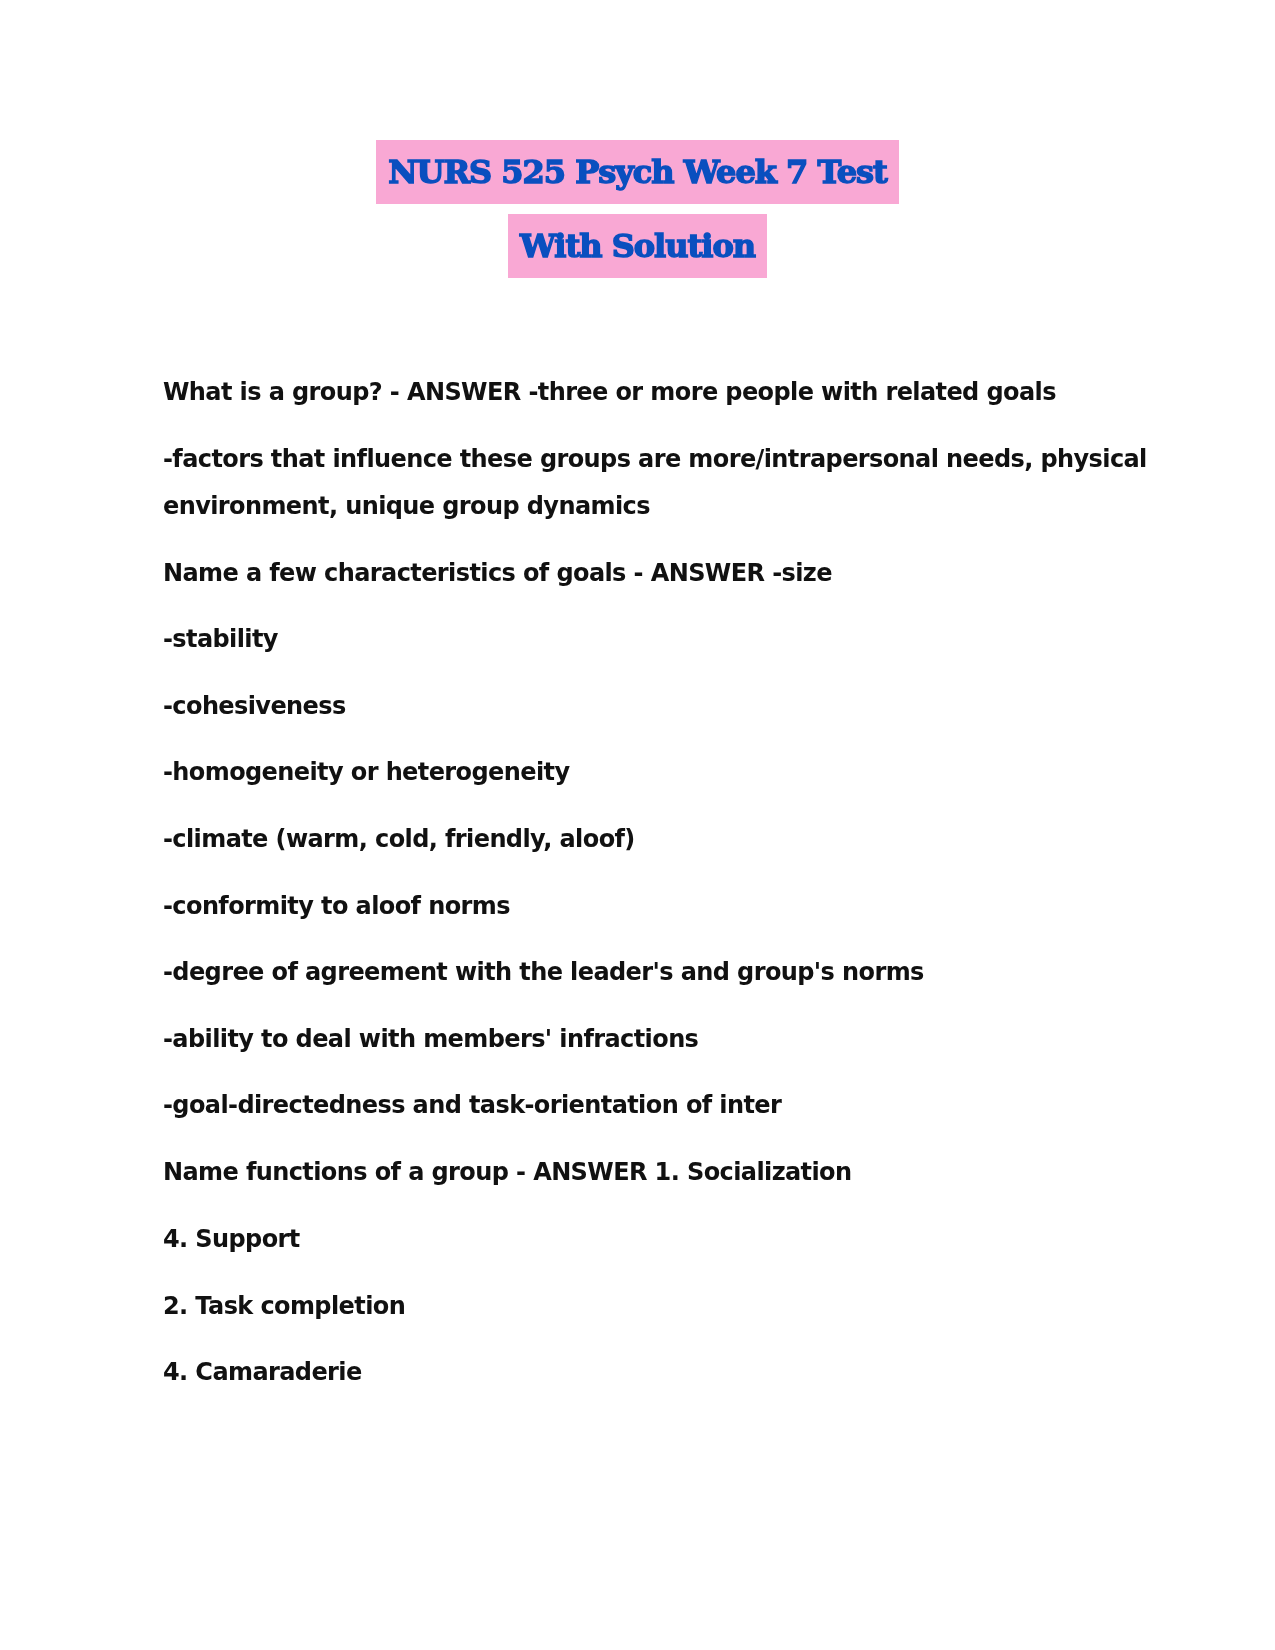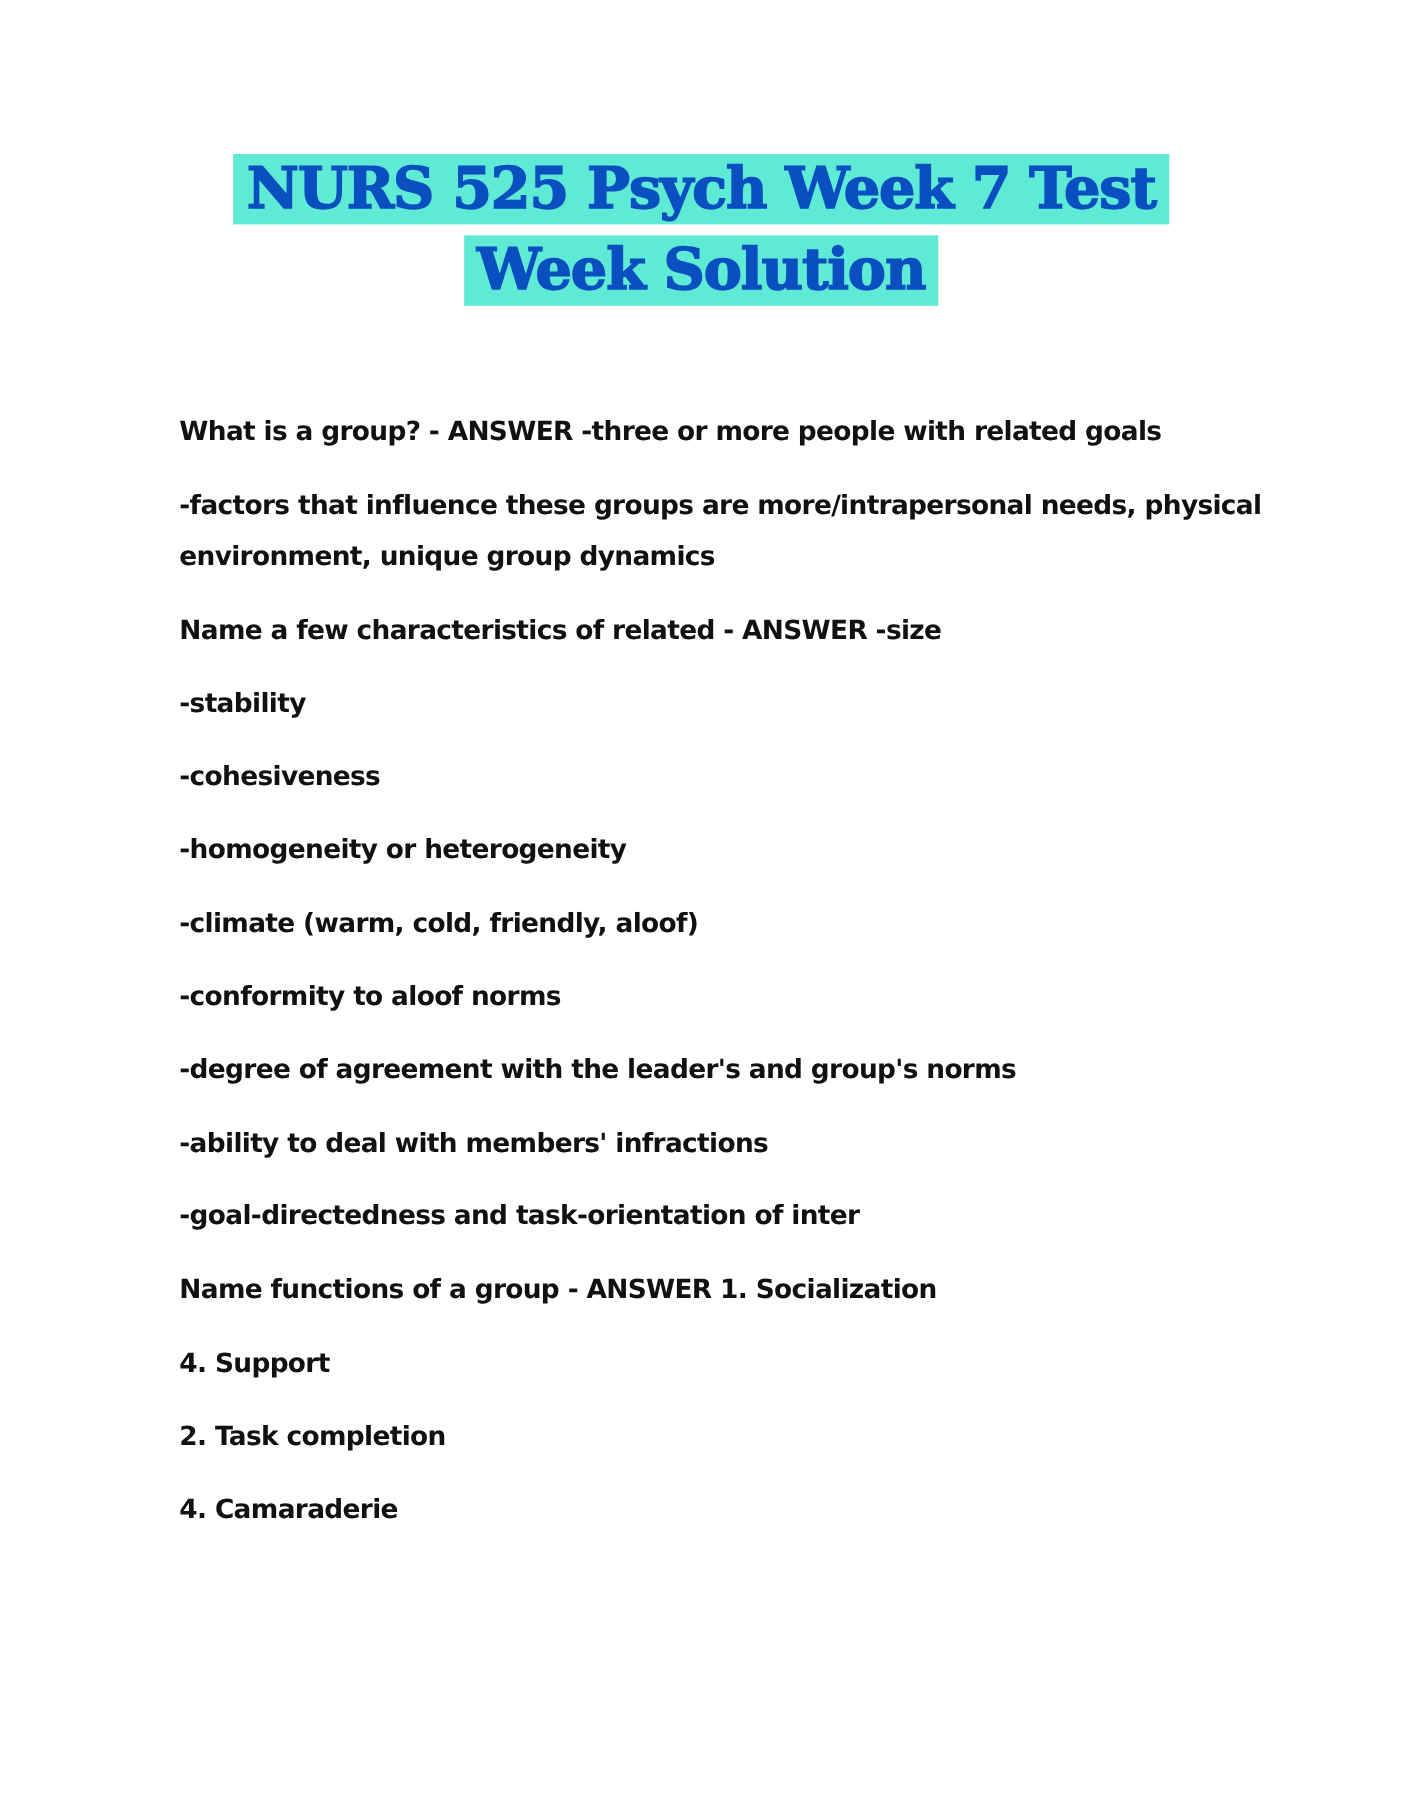--- a/index.html
+++ b/index.html
@@ -1,25 +1,25 @@
 <!DOCTYPE html>
 <html><head>
   <meta charset="utf-8">
   <style>
     html, body { margin: 0; padding: 0; background: #ffffff; }
     body { width: 1275px; height: 1650px; position: relative; overflow: hidden; }
     .page { position: absolute; left: 0; top: 0; width: 1275px; height: 1650px; background: #fff; }
     .title-block { position: absolute; top: 140px; left: 0; width: 1275px; text-align: center; }
     .title-line {
       display: inline-block;
-      background: #5eead4;
+      background: #f9a8d4;
       color: #0a4fbf;
       font-family: "DejaVu Serif", serif;
       font-weight: bold;
-      font-size: 52px;
+      font-size: 32px;
       line-height: 64px;
       letter-spacing: -1px;
       padding: 0 12px;
       -webkit-text-stroke: 1.5px #0a4fbf;
     }
     .title-line.l1 { margin-bottom: 10px; }
     .content { position: absolute; left: 147px; top: 0; width: 1000px; }
     .line {
       position: absolute; left: 16px;
       font-family: "DejaVu Sans", sans-serif;
@@ -29,28 +29,28 @@
       white-space: nowrap;
       letter-spacing: -0.6px;
     }
   </style>
 </head>
 <body>
 
 <div class="page">
   <div class="title-block">
     <div><span class="title-line l1">NURS 525 Psych Week 7 Test</span></div>
-    <div><span class="title-line l2">Week Solution</span></div>
+    <div><span class="title-line l2">With Solution</span></div>
   </div>
 
   <div class="content">
     <div class="line" style="top:378px">What is a group? - ANSWER -three or more people with related goals</div>
     <div class="line" style="top:445px">-factors that influence these groups are more/intrapersonal needs, physical</div>
     <div class="line" style="top:492px">environment, unique group dynamics</div>
-    <div class="line" style="top:559px">Name a few characteristics of related - ANSWER -size</div>
+    <div class="line" style="top:559px">Name a few characteristics of goals - ANSWER -size</div>
     <div class="line" style="top:625px">-stability</div>
     <div class="line" style="top:692px">-cohesiveness</div>
     <div class="line" style="top:758px">-homogeneity or heterogeneity</div>
     <div class="line" style="top:825px">-climate (warm, cold, friendly, aloof)</div>
     <div class="line" style="top:892px">-conformity to aloof norms</div>
     <div class="line" style="top:958px">-degree of agreement with the leader's and group's norms</div>
     <div class="line" style="top:1025px">-ability to deal with members' infractions</div>
     <div class="line" style="top:1091px">-goal-directedness and task-orientation of inter</div>
     <div class="line" style="top:1158px">Name functions of a group - ANSWER 1. Socialization</div>
     <div class="line" style="top:1225px">4. Support</div>

